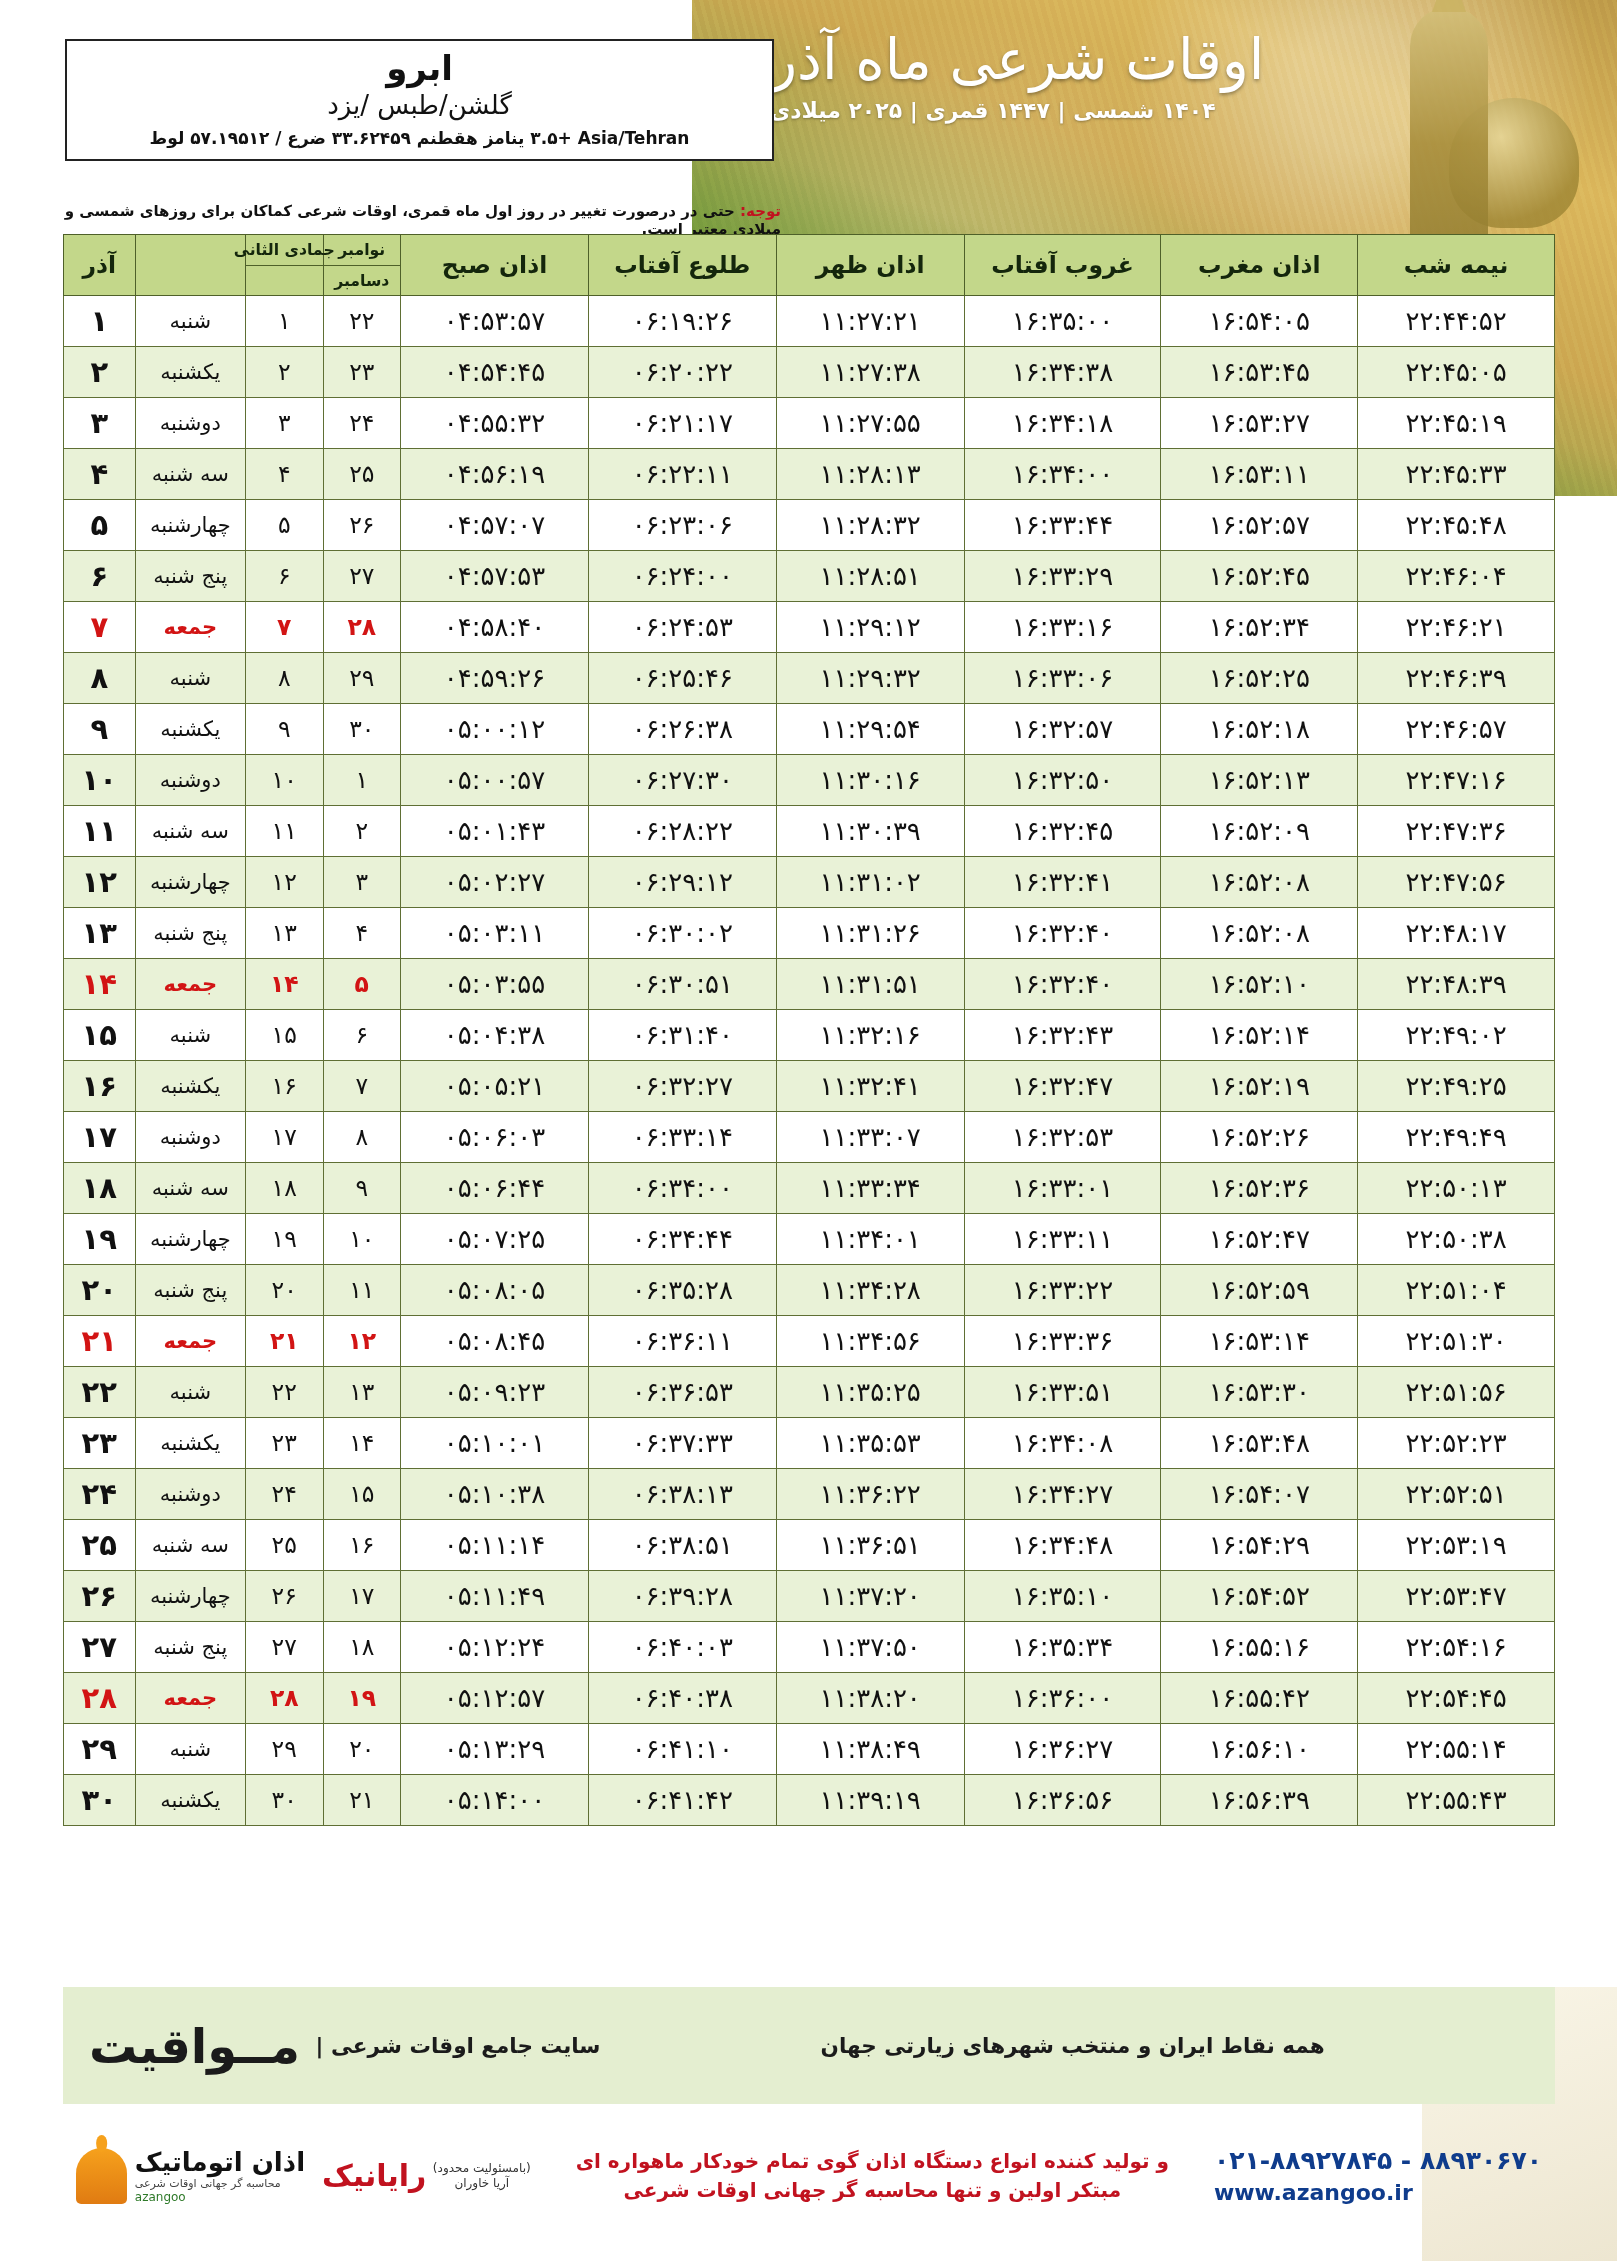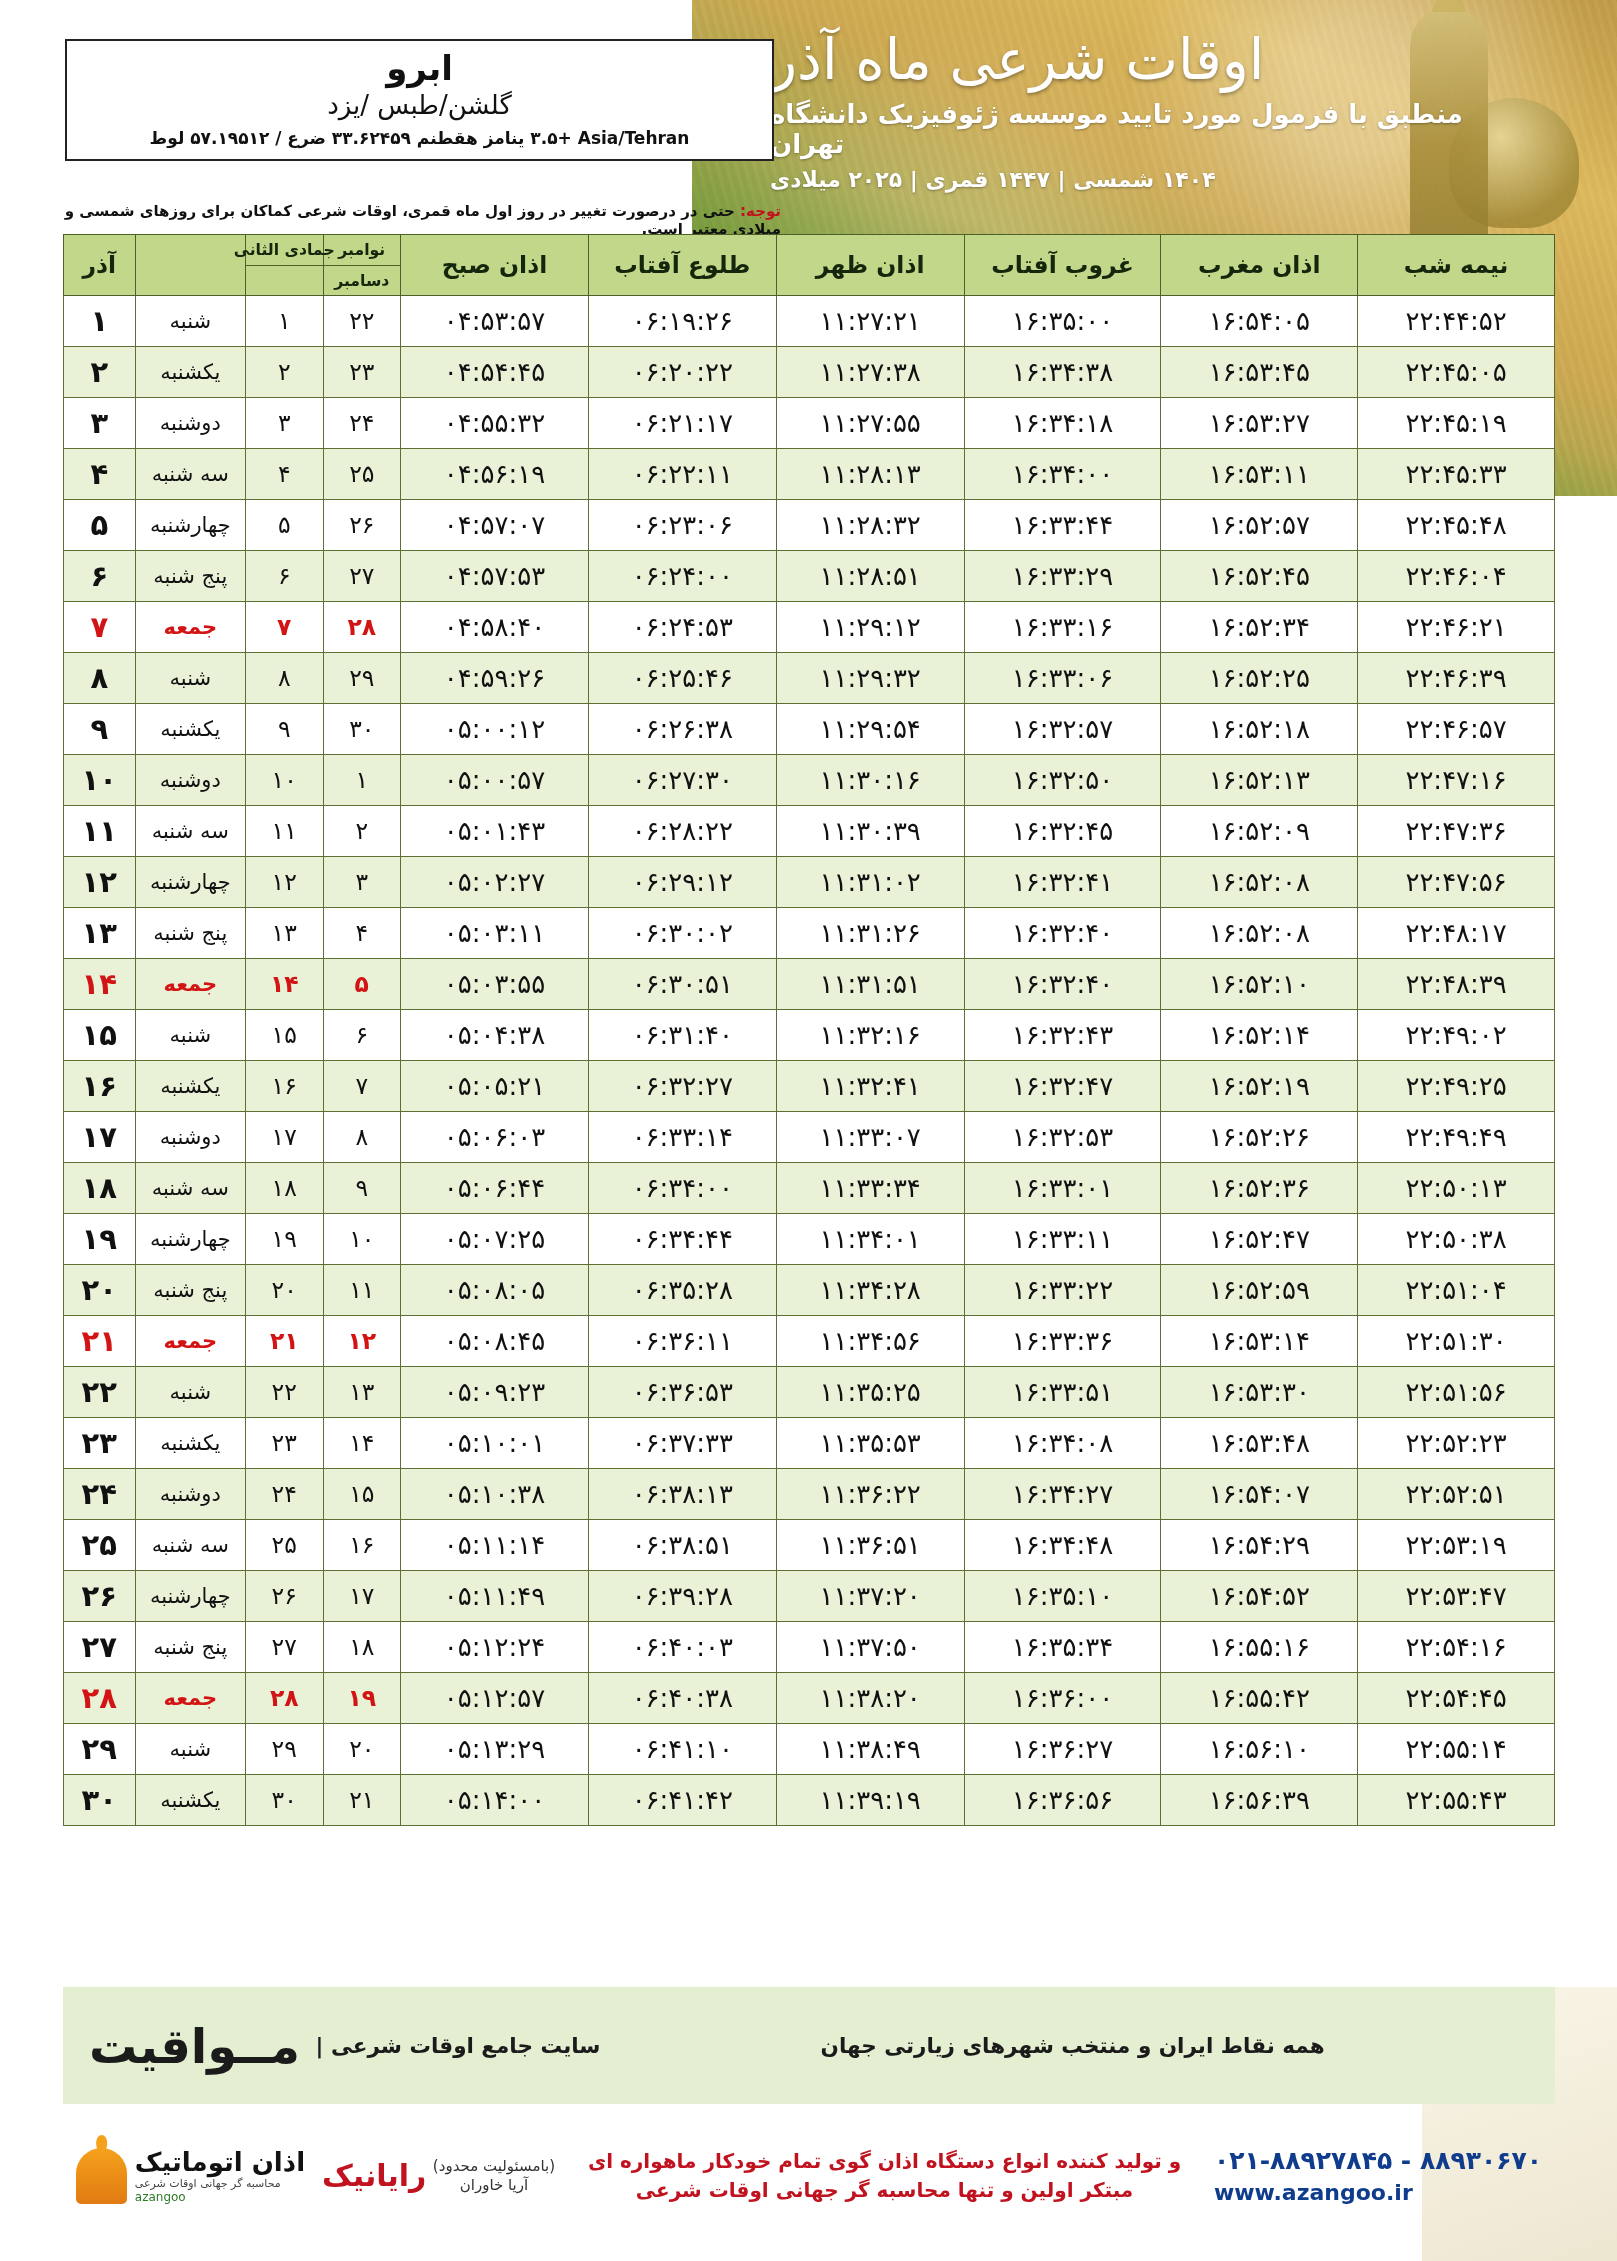--- a/index.html
+++ b/index.html
@@ -277,21 +277,21 @@
     align-items:center;
     gap:17px;
   }
   .logo-rayaneik{
     display:flex;align-items:center;gap:6.5px;
   }
   .logo-rayaneik .word{
     font-size:30px;font-weight:bold;color:#c1121f;
   }
   .logo-rayaneik .sub{
-    font-size:15px;color:#333;line-height:1.25;text-align:center;
+    font-size:12px;color:#333;line-height:1.25;text-align:center;
   }
   .logo-azangoo{
     display:flex;align-items:center;gap:7.8px;
   }
   .azan-icon{
     width:51px;height:56px;
     background:linear-gradient(180deg,#f6a11c,#e07b12);
     border-radius:26px 26px 5.2px 5.2px;
     position:relative;
   }
@@ -320,21 +320,20 @@
 
 <div class="page">
 
   <div class="header-band"></div>
   <div class="dome"></div>
   <div class="minaret"></div>
   <div class="green-edge"></div>
 
   <div class="title-block">
     <div class="title-main">اوقات شرعی ماه آذر</div>
-    <div class="title-sub">منطبق با فرمول مورد تایید موسسه ژئوفیزیک دانشگاه تهران</div>
     <div class="title-years">۱۴۰۴ شمسی | ۱۴۴۷ قمری | ۲۰۲۵ میلادی</div>
   </div>
 
   <div class="city-box">
     <div class="city-name">ابرو</div>
     <div class="city-region">گلشن/طبس /یزد</div>
     <div class="city-coords">طول ۵۷.۱۹۵۱۲ / عرض ۳۳.۶۲۴۵۹ منطقه زمانی ۳.۵+ Asia/Tehran</div>
   </div>
 
   <div class="note-line">

